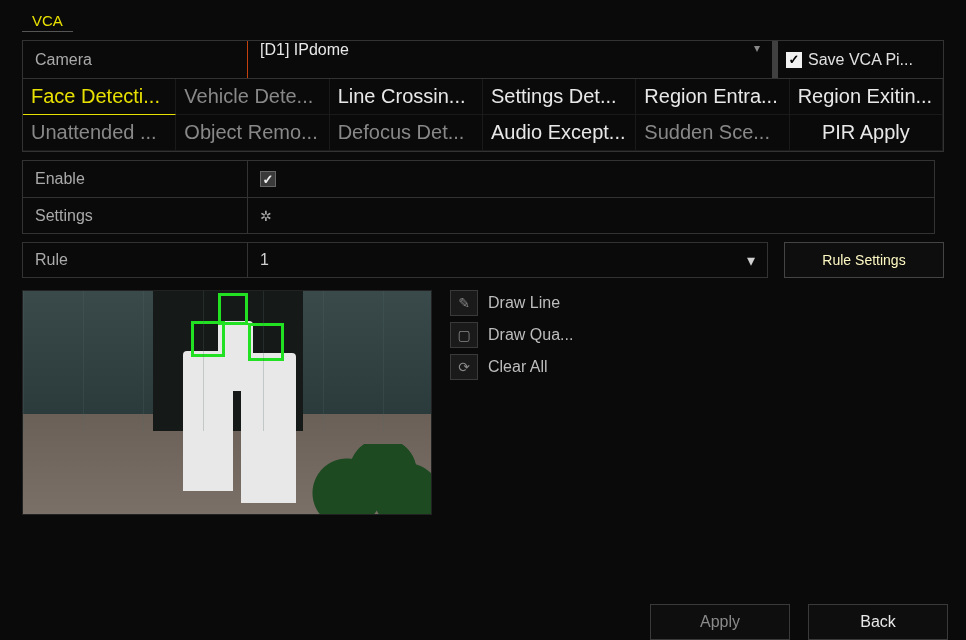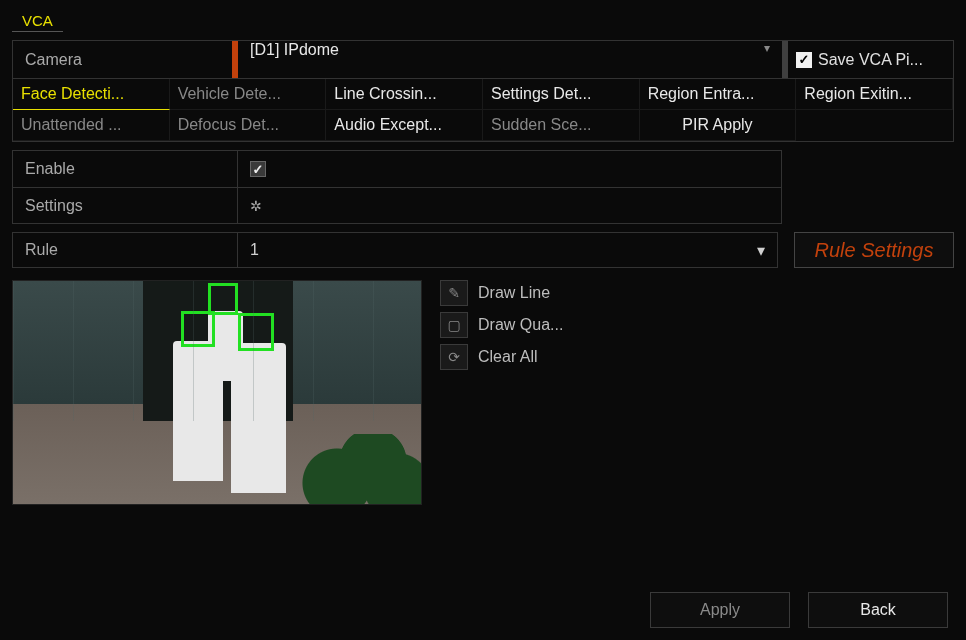--- a/index.html
+++ b/index.html
@@ -6,21 +6,21 @@
   body {
     background: #0a0a0a;
     font-family: Arial, sans-serif;
     color: #d0d0d0;
     width: 966px;
     height: 640px;
     overflow: hidden;
     font-size: 16px;
   }
   .window {
-    padding: 8px 12px;
+    padding: 8px 22px;
   }
   .title-tab {
     display: inline-block;
     padding: 4px 10px 2px 10px;
     color: #e8e000;
     font-size: 15px;
     border-bottom: 1px solid #555;
   }
   .panel {
     margin-top: 8px;
@@ -30,21 +30,21 @@
   .camera-row {
     display: flex;
     align-items: center;
     height: 38px;
     border-bottom: 1px solid #333;
   }
   .camera-label {
     width: 225px;
     padding: 0 12px;
     color: #aaa;
-    border-right: 6px solid #c2410c;
+    border-right: 1px solid #c2410c;
     height: 100%;
     display: flex;
     align-items: center;
   }
   .camera-select {
     flex: 1;
     display: flex;
     align-items: flex-start;
     justify-content: space-between;
     padding: 0 12px;
@@ -85,30 +85,30 @@
   }
   .tab {
     padding: 6px 8px;
     text-align: left;
     border-right: 1px solid #1a1a1a;
     border-bottom: 1px solid #1a1a1a;
     white-space: nowrap;
     overflow: hidden;
     cursor: pointer;
     color: #e8e8e8;
-    font-size: 16px;
+    font-size: 20px;
   }
   .tab.dim { color: #888; }
   .tab.active { color: #e8e000; border-bottom: 1px solid #e8e000; }
   .tab.center { text-align: center; }
   
   .setting-block {
     margin-top: 8px;
     border: 1px solid #333;
-    width: 770px;
+    width: 913px;
   }
   .srow {
     display: flex;
     align-items: center;
     height: 36px;
   }
   .srow + .srow { border-top: 1px solid #333; }
   .slabel {
     width: 225px;
     padding: 0 12px;
@@ -144,27 +144,26 @@
     display: flex;
     align-items: center;
     justify-content: space-between;
     padding: 0 12px;
     cursor: pointer;
   }
   .rule-btn {
     width: 160px;
     border: 1px solid #444;
     background: #0e0e0e;
-    color: #c2410c;
+    color: #fef9c3;
     display: flex;
     align-items: center;
     justify-content: center;
     cursor: pointer;
-    font-size: 20px;
-    font-style: italic;
+    font-size: 14px;
   }
   
   .preview-row {
     display: flex;
     margin-top: 12px;
     gap: 18px;
   }
   .preview {
     width: 410px;
     height: 225px;
@@ -219,21 +218,21 @@
     width: 28px; height: 26px;
     border: 1px solid #3a3a3a;
     background: #1a1a1a;
     display: flex; align-items: center; justify-content: center;
     color: #888; font-size: 14px;
   }
   .tool-label { color: #bdbdbd; }
   
   .footer {
     position: absolute;
-    bottom: 12px;
+    bottom: 0;
     right: 18px;
     display: flex;
     gap: 18px;
   }
   .btn {
     width: 140px;
     height: 36px;
     border: 1px solid #3a3a3a;
     background: #0e0e0e;
     color: #e8e8e8;
@@ -267,20 +266,21 @@
     </div>
 
     <div class="tabs" id="tabs">
         <div class="tab active">Face Detecti...</div>
         <div class="tab dim">Vehicle Dete...</div>
         <div class="tab">Line Crossin...</div>
         <div class="tab">Settings Det...</div>
         <div class="tab">Region Entra...</div>
         <div class="tab">Region Exitin...</div>
         <div class="tab dim">Unattended ...</div>
+        <div class="tab dim">Object Remo...</div>
         <div class="tab dim">Defocus Det...</div>
         <div class="tab">Audio Except...</div>
         <div class="tab dim">Sudden Sce...</div>
         <div class="tab center">PIR Apply</div>
       </div>
   </div>
 
   
   <div class="setting-block">
     <div class="srow">

